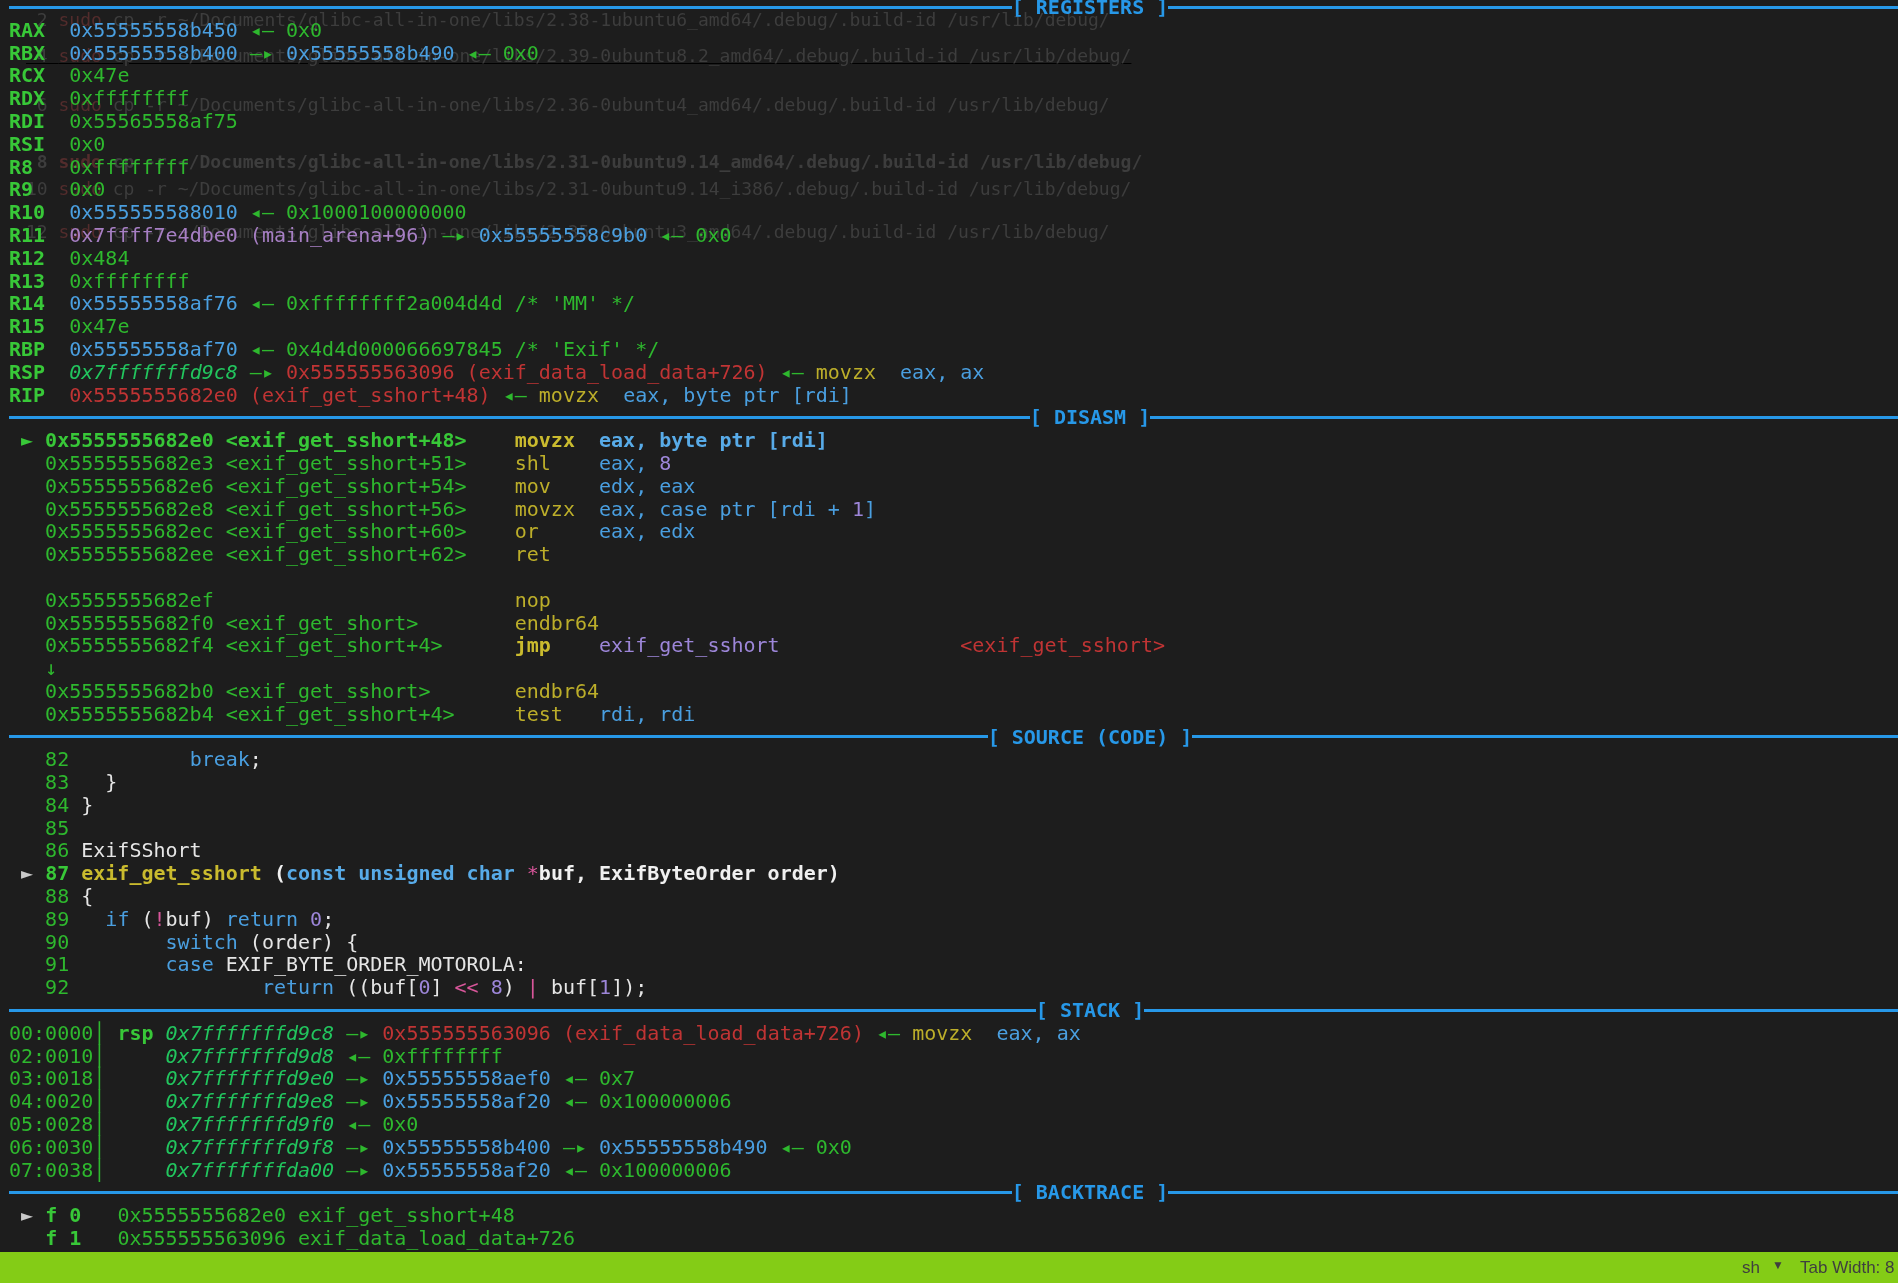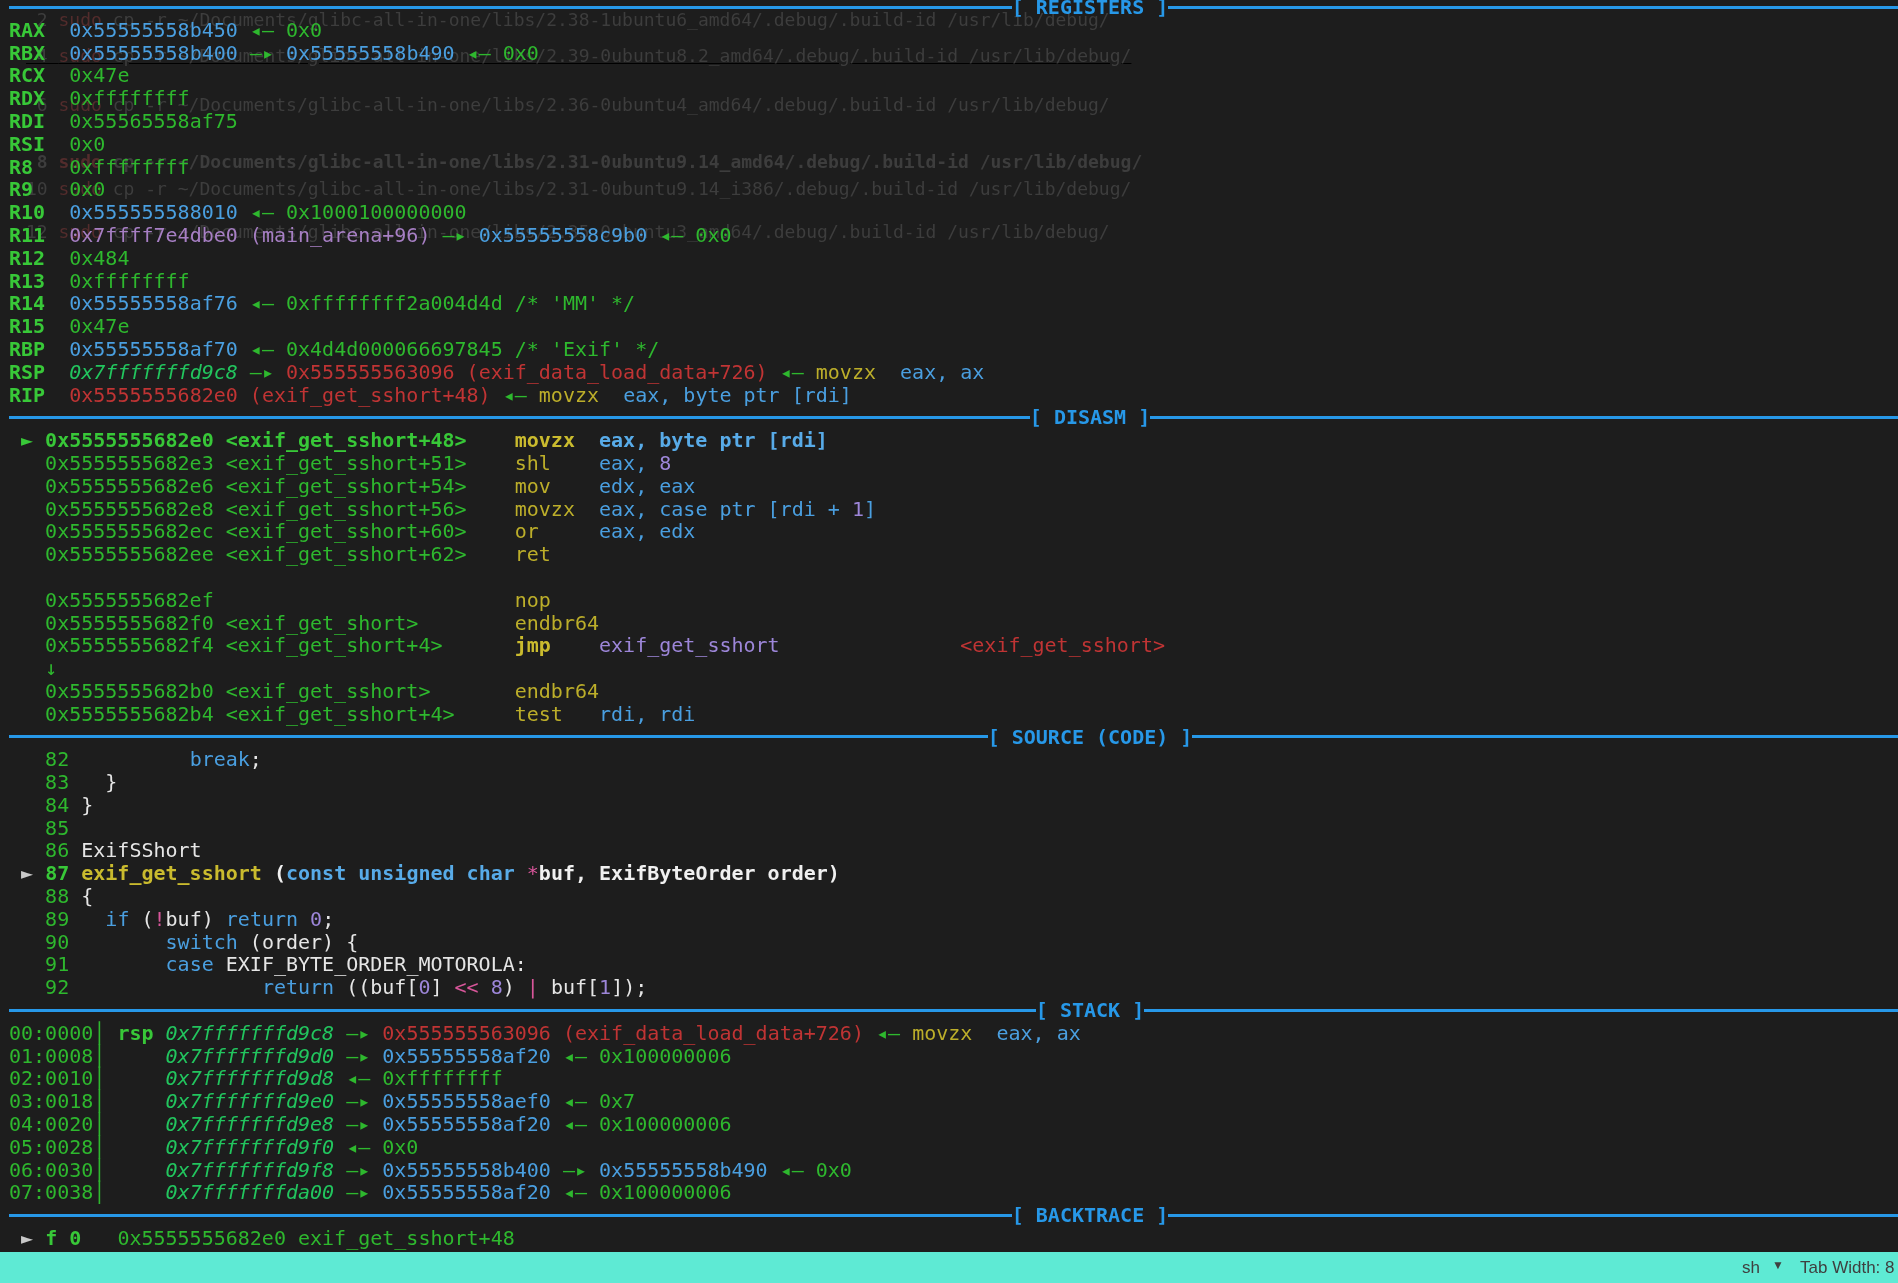--- a/index.html
+++ b/index.html
@@ -23,21 +23,21 @@
     font-size:20px;line-height:22.8px;
   }
   .tline{white-space:pre;height:22.8px;}
   .tline.hdr{display:flex;align-items:center;}
   .rule{height:3px;background:#2798e8;}
   .rule.right{flex:1;}
   .hlabel{white-space:pre;}
   
   #statusbar{
     position:absolute;left:0;top:1252px;width:1898px;height:31px;
-    background:#5eead4;
+    background:#84cc16;
     font-family:"Liberation Sans",sans-serif;
     font-size:17px;color:#3f3f3f;
   }
   #statusbar .lang{position:absolute;left:1742px;top:6px;}
   #statusbar .caret{position:absolute;left:1772px;top:6px;font-size:12px;}
   #statusbar .tabw{position:absolute;left:1800px;top:6px;white-space:nowrap;overflow:hidden;width:98px;}
 </style>
 <style id="dynamic-styles">.sg-g{color:#2eb82e;}
 .sg-G{color:#38c838;font-weight:bold;}
 .sg-b{color:#4a9fe0;}
@@ -108,21 +108,20 @@
     <div class="tline"><span class="sg-g">   85</span></div>
     <div class="tline"><span class="sg-g">   86 </span><span class="sg-w">ExifSShort</span></div>
     <div class="tline"><span class="sg-d"> ► </span><span class="sg-G">87 </span><span class="sg-M">exif_get_sshort</span><span class="sg-W"> (</span><span class="sg-B">const unsigned char </span><span class="sg-k">*</span><span class="sg-W">buf, ExifByteOrder order)</span></div>
     <div class="tline"><span class="sg-g">   88 </span><span class="sg-w">{</span></div>
     <div class="tline"><span class="sg-g">   89 </span><span class="sg-w">  </span><span class="sg-b">if</span><span class="sg-w"> (</span><span class="sg-k">!</span><span class="sg-w">buf) </span><span class="sg-b">return</span><span class="sg-n"> 0</span><span class="sg-w">;</span></div>
     <div class="tline"><span class="sg-g">   90 </span><span class="sg-w">       </span><span class="sg-b">switch</span><span class="sg-w"> (order) {</span></div>
     <div class="tline"><span class="sg-g">   91 </span><span class="sg-w">       </span><span class="sg-b">case</span><span class="sg-w"> EXIF_BYTE_ORDER_MOTOROLA:</span></div>
     <div class="tline"><span class="sg-g">   92 </span><span class="sg-w">               </span><span class="sg-b">return</span><span class="sg-w"> ((buf[</span><span class="sg-n">0</span><span class="sg-w">] </span><span class="sg-k">&lt;&lt;</span><span class="sg-n"> 8</span><span class="sg-w">) </span><span class="sg-k">|</span><span class="sg-w"> buf[</span><span class="sg-n">1</span><span class="sg-w">]);</span></div>
     <div class="tline hdr"><span class="rule" style="width: 1026.82px;"></span><span class="hlabel sg-h">[ STACK ]</span><span class="rule right"></span></div>
     <div class="tline"><span class="sg-g">00:0000</span><span class="sg-g">│ </span><span class="sg-G">rsp</span><span class="sg-w"> </span><span class="sg-y">0x7fffffffd9c8</span><span class="sg-g"> —▸ </span><span class="sg-r">0x555555563096 (exif_data_load_data+726)</span><span class="sg-g"> ◂— </span><span class="sg-m">movzx</span><span class="sg-b">  eax, ax</span></div>
-    <div class="tline"><span class="sg-g">01:0008</span><span class="sg-g">│     </span><span class="sg-y">0x7fffffffd9d0</span><span class="sg-g"> —▸ </span><span class="sg-b">0x55555558af20</span><span class="sg-g"> ◂— 0x100000006</span></div>
     <div class="tline"><span class="sg-g">02:0010</span><span class="sg-g">│     </span><span class="sg-y">0x7fffffffd9d8</span><span class="sg-g"> ◂— 0xffffffff</span></div>
     <div class="tline"><span class="sg-g">03:0018</span><span class="sg-g">│     </span><span class="sg-y">0x7fffffffd9e0</span><span class="sg-g"> —▸ </span><span class="sg-b">0x55555558aef0</span><span class="sg-g"> ◂— 0x7</span></div>
     <div class="tline"><span class="sg-g">04:0020</span><span class="sg-g">│     </span><span class="sg-y">0x7fffffffd9e8</span><span class="sg-g"> —▸ </span><span class="sg-b">0x55555558af20</span><span class="sg-g"> ◂— 0x100000006</span></div>
     <div class="tline"><span class="sg-g">05:0028</span><span class="sg-g">│     </span><span class="sg-y">0x7fffffffd9f0</span><span class="sg-g"> ◂— 0x0</span></div>
     <div class="tline"><span class="sg-g">06:0030</span><span class="sg-g">│     </span><span class="sg-y">0x7fffffffd9f8</span><span class="sg-g"> —▸ </span><span class="sg-b">0x55555558b400</span><span class="sg-g"> —▸ </span><span class="sg-b">0x55555558b490</span><span class="sg-g"> ◂— 0x0</span></div>
     <div class="tline"><span class="sg-g">07:0038</span><span class="sg-g">│     </span><span class="sg-y">0x7fffffffda00</span><span class="sg-g"> —▸ </span><span class="sg-b">0x55555558af20</span><span class="sg-g"> ◂— 0x100000006</span></div>
     <div class="tline hdr"><span class="rule" style="width: 1002.74px;"></span><span class="hlabel sg-h">[ BACKTRACE ]</span><span class="rule right"></span></div>
     <div class="tline"><span class="sg-d"> ► </span><span class="sg-G">f 0   </span><span class="sg-g">0x5555555682e0 exif_get_sshort+48</span></div>
     <div class="tline"><span class="sg-w">   </span><span class="sg-G">f 1   </span><span class="sg-g">0x555555563096 exif_data_load_data+726</span></div>
   </div>

